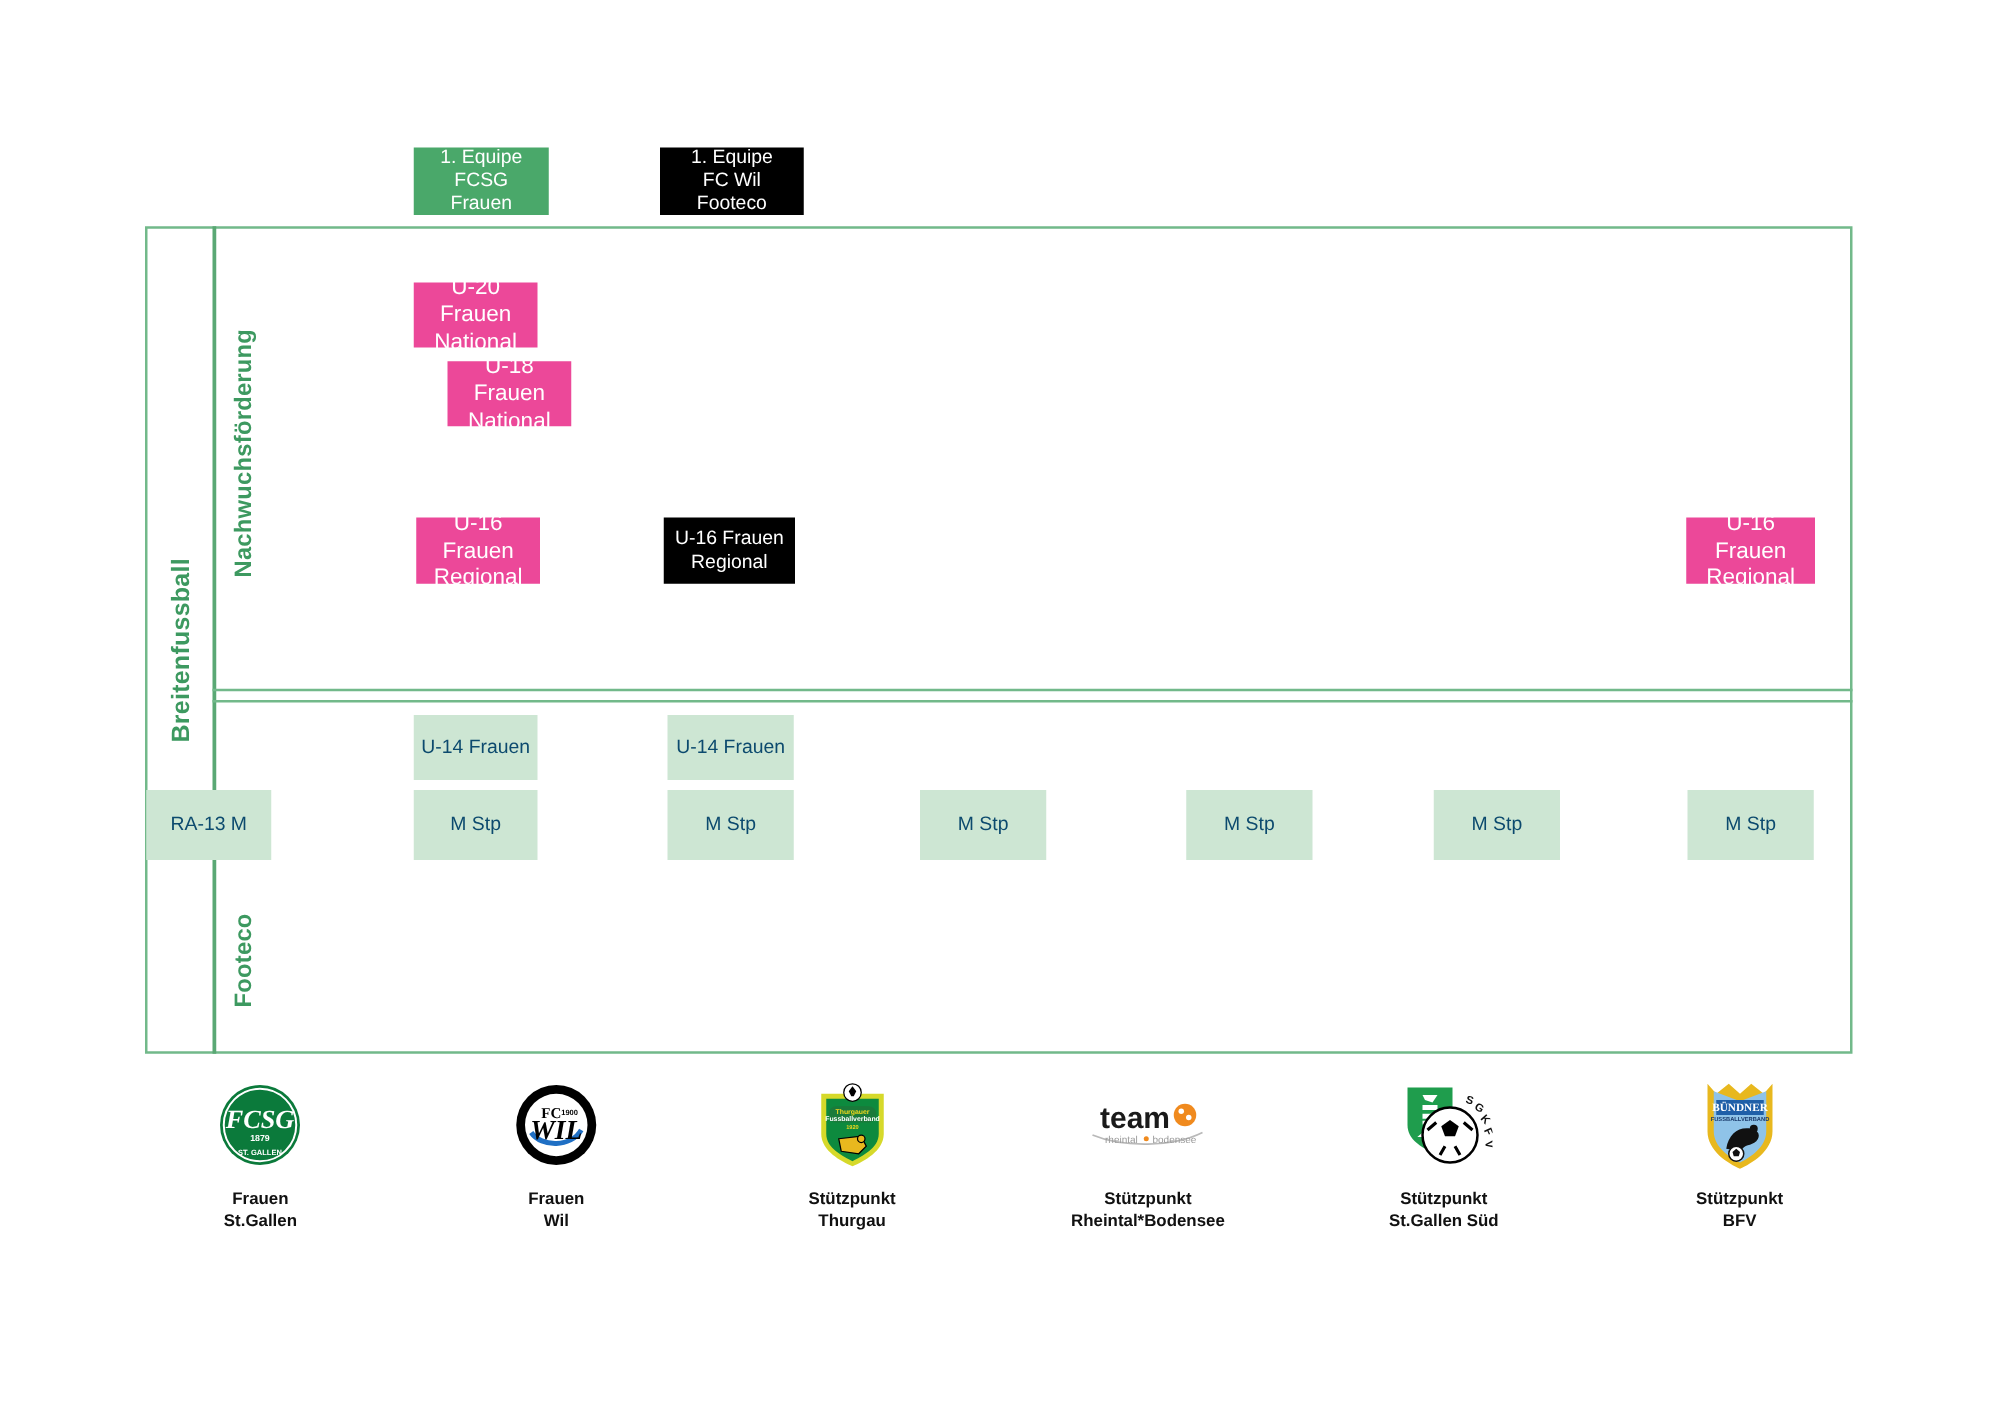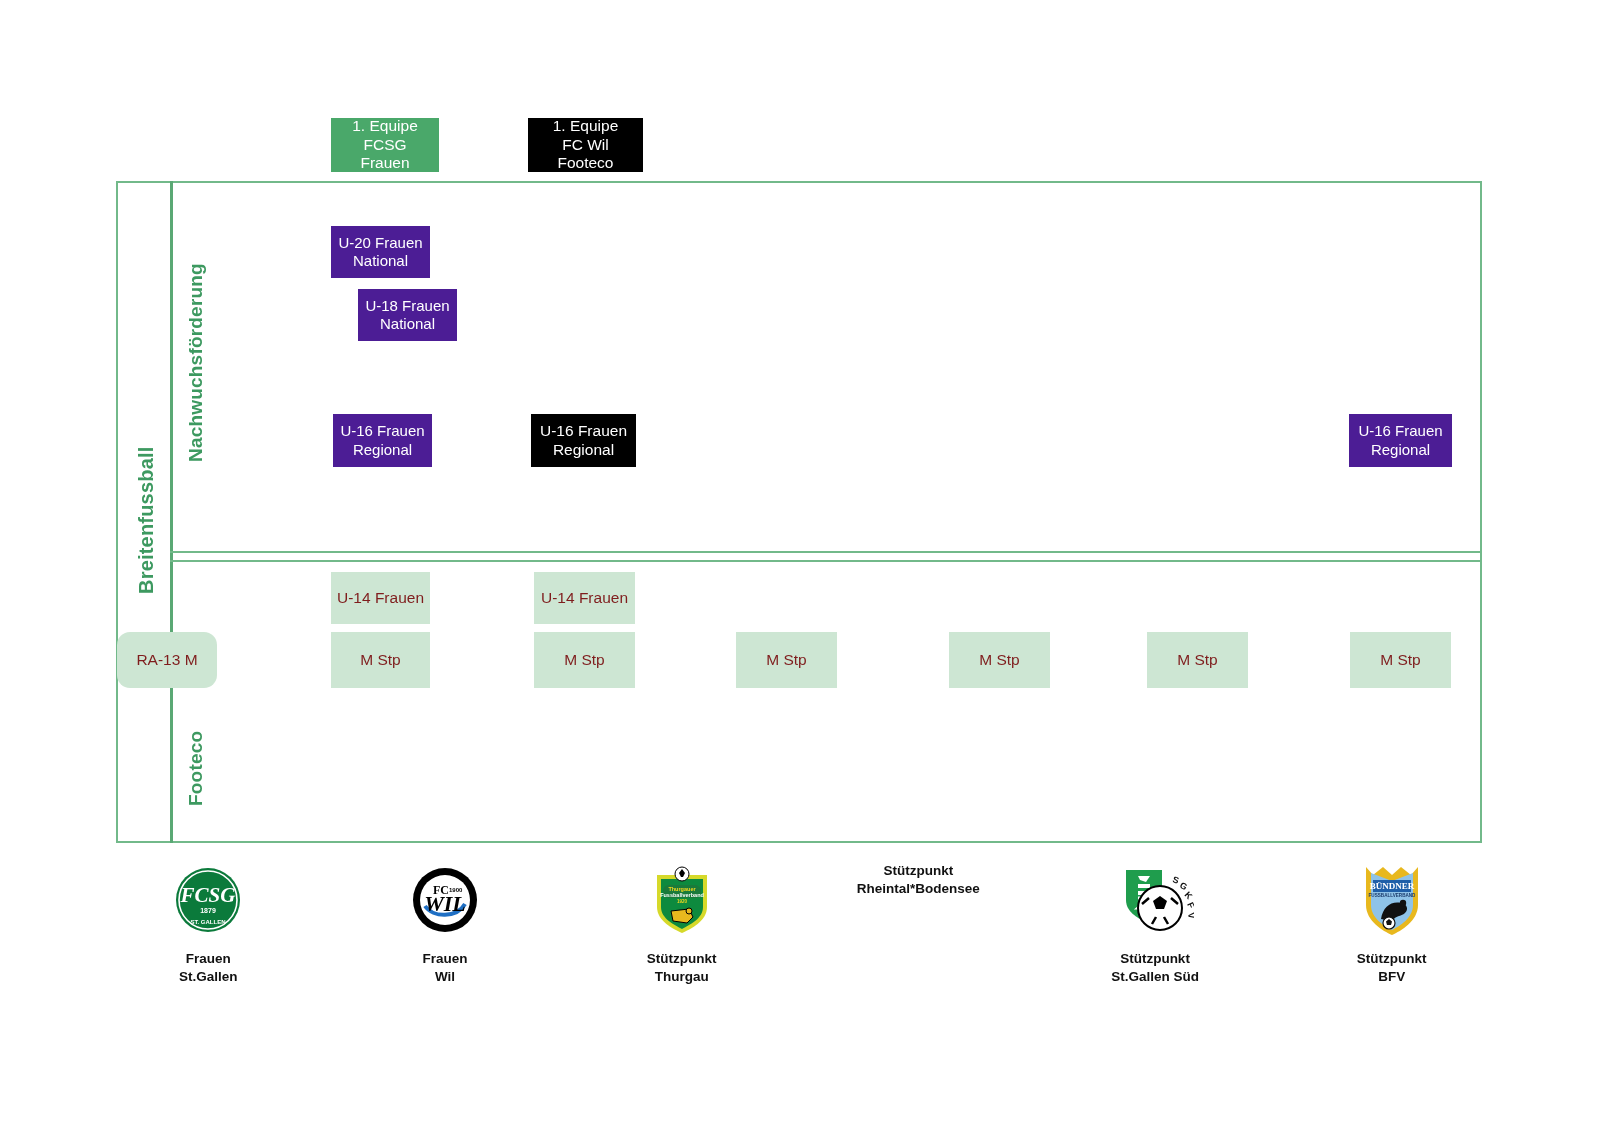--- a/index.html
+++ b/index.html
@@ -90,23 +90,23 @@
   .node {
     display: flex;
     align-items: center;
     justify-content: center;
     text-align: center;
     font-weight: normal;
     line-height: 1.22;
     padding: 4px 6px;
   }
   .node-green-mid  { background: #4aa86a; color: #ffffff; font-size: 15.5px; }
-  .node-green-dark { background: #4c1d95; color: #ffffff; font-size: 15px; }
+  .node-green-dark { background: #ec4899; color: #ffffff; font-size: 18px; }
   .node-black      { background: #000000; color: #ffffff; font-size: 15.5px; }
-  .node-green-pale { background: #cde6d3; color: #7f1d1d; font-size: 15.5px; }
+  .node-green-pale { background: #cde6d3; color: #0c4a6e; font-size: 15.5px; }
 
   
   #logo-strip {
     position: absolute;
     left: 90px;
     top: 862px;
     width: 1420px;
     height: 160px;
     display: flex;
     align-items: flex-start;
@@ -195,21 +195,21 @@
 </div>
 
 <div class="abs node node-green-pale" style="left:331px; top:572px; width:99px; height:52px;">
   <span>U-14 Frauen</span>
 </div>
 
 <div class="abs node node-green-pale" style="left:534px; top:572px; width:101px; height:52px;">
   <span>U-14 Frauen</span>
 </div>
 
-<div class="abs node node-green-pale" style="left:117px; top:632px; width:100px; height:56px;border-radius:13px;">
+<div class="abs node node-green-pale" style="left:117px; top:632px; width:100px; height:56px;">
   <span>RA-13 M</span>
 </div>
 
 <div class="abs node node-green-pale" style="left:331px; top:632px; width:99px; height:56px;">
   <span>M Stp</span>
 </div>
 
 <div class="abs node node-green-pale" style="left:534px; top:632px; width:101px; height:56px;">
   <span>M Stp</span>
 </div>
@@ -275,20 +275,32 @@
         <text x="31" y="38" text-anchor="middle" font-family="Liberation Sans, sans-serif" font-size="4.5" font-weight="bold" fill="#f2d91e">1920</text>
         <path d="M20 46 L38 44 L42 52 L36 58 L22 56 Z" fill="#e8b81e" stroke="#000" stroke-width="1"></path>
         <circle cx="38" cy="46" r="3" fill="#e8b81e" stroke="#000" stroke-width="1"></circle>
       </svg>
     </div>
     <div class="logo-caption">Stützpunkt
 Thurgau</div>
   </div>
 
   <div class="logo-cell">
+    <div class="logo-art">
+      <svg width="104" height="56" viewBox="0 0 104 56">
+        <text x="14" y="30" font-family="Liberation Sans, sans-serif" font-size="24" font-weight="bold" fill="#1a1a1a">team</text>
+        <circle cx="82" cy="20" r="9" fill="#f08a1e"></circle>
+        <circle cx="79" cy="17" r="2.2" fill="#ffffff"></circle>
+        <circle cx="85" cy="22" r="2.2" fill="#ffffff"></circle>
+        <path d="M8 36 C32 46 72 46 96 34" fill="none" stroke="#b9b9b9" stroke-width="1.4"></path>
+        <text x="18" y="42" font-family="Liberation Sans, sans-serif" font-size="8" fill="#9a9a9a">rheintal</text>
+        <text x="56" y="42" font-family="Liberation Sans, sans-serif" font-size="8" fill="#9a9a9a">bodensee</text>
+        <circle cx="51" cy="39" r="2" fill="#f08a1e"></circle>
+      </svg>
+    </div>
     <div class="logo-caption">Stützpunkt
 Rheintal*Bodensee</div>
   </div>
 
   <div class="logo-cell">
     <div class="logo-art">
       <svg width="78" height="72" viewBox="0 0 78 72">
         <path d="M10 6 L46 6 L46 36 C46 48 34 54 28 57 C22 54 10 48 10 36 Z" fill="#1f9d4d"></path>
         <path d="M22 12 L34 12 L30 18 L24 16 Z" fill="#ffffff"></path>
         <rect x="22" y="20" width="12" height="4" fill="#ffffff"></rect>

